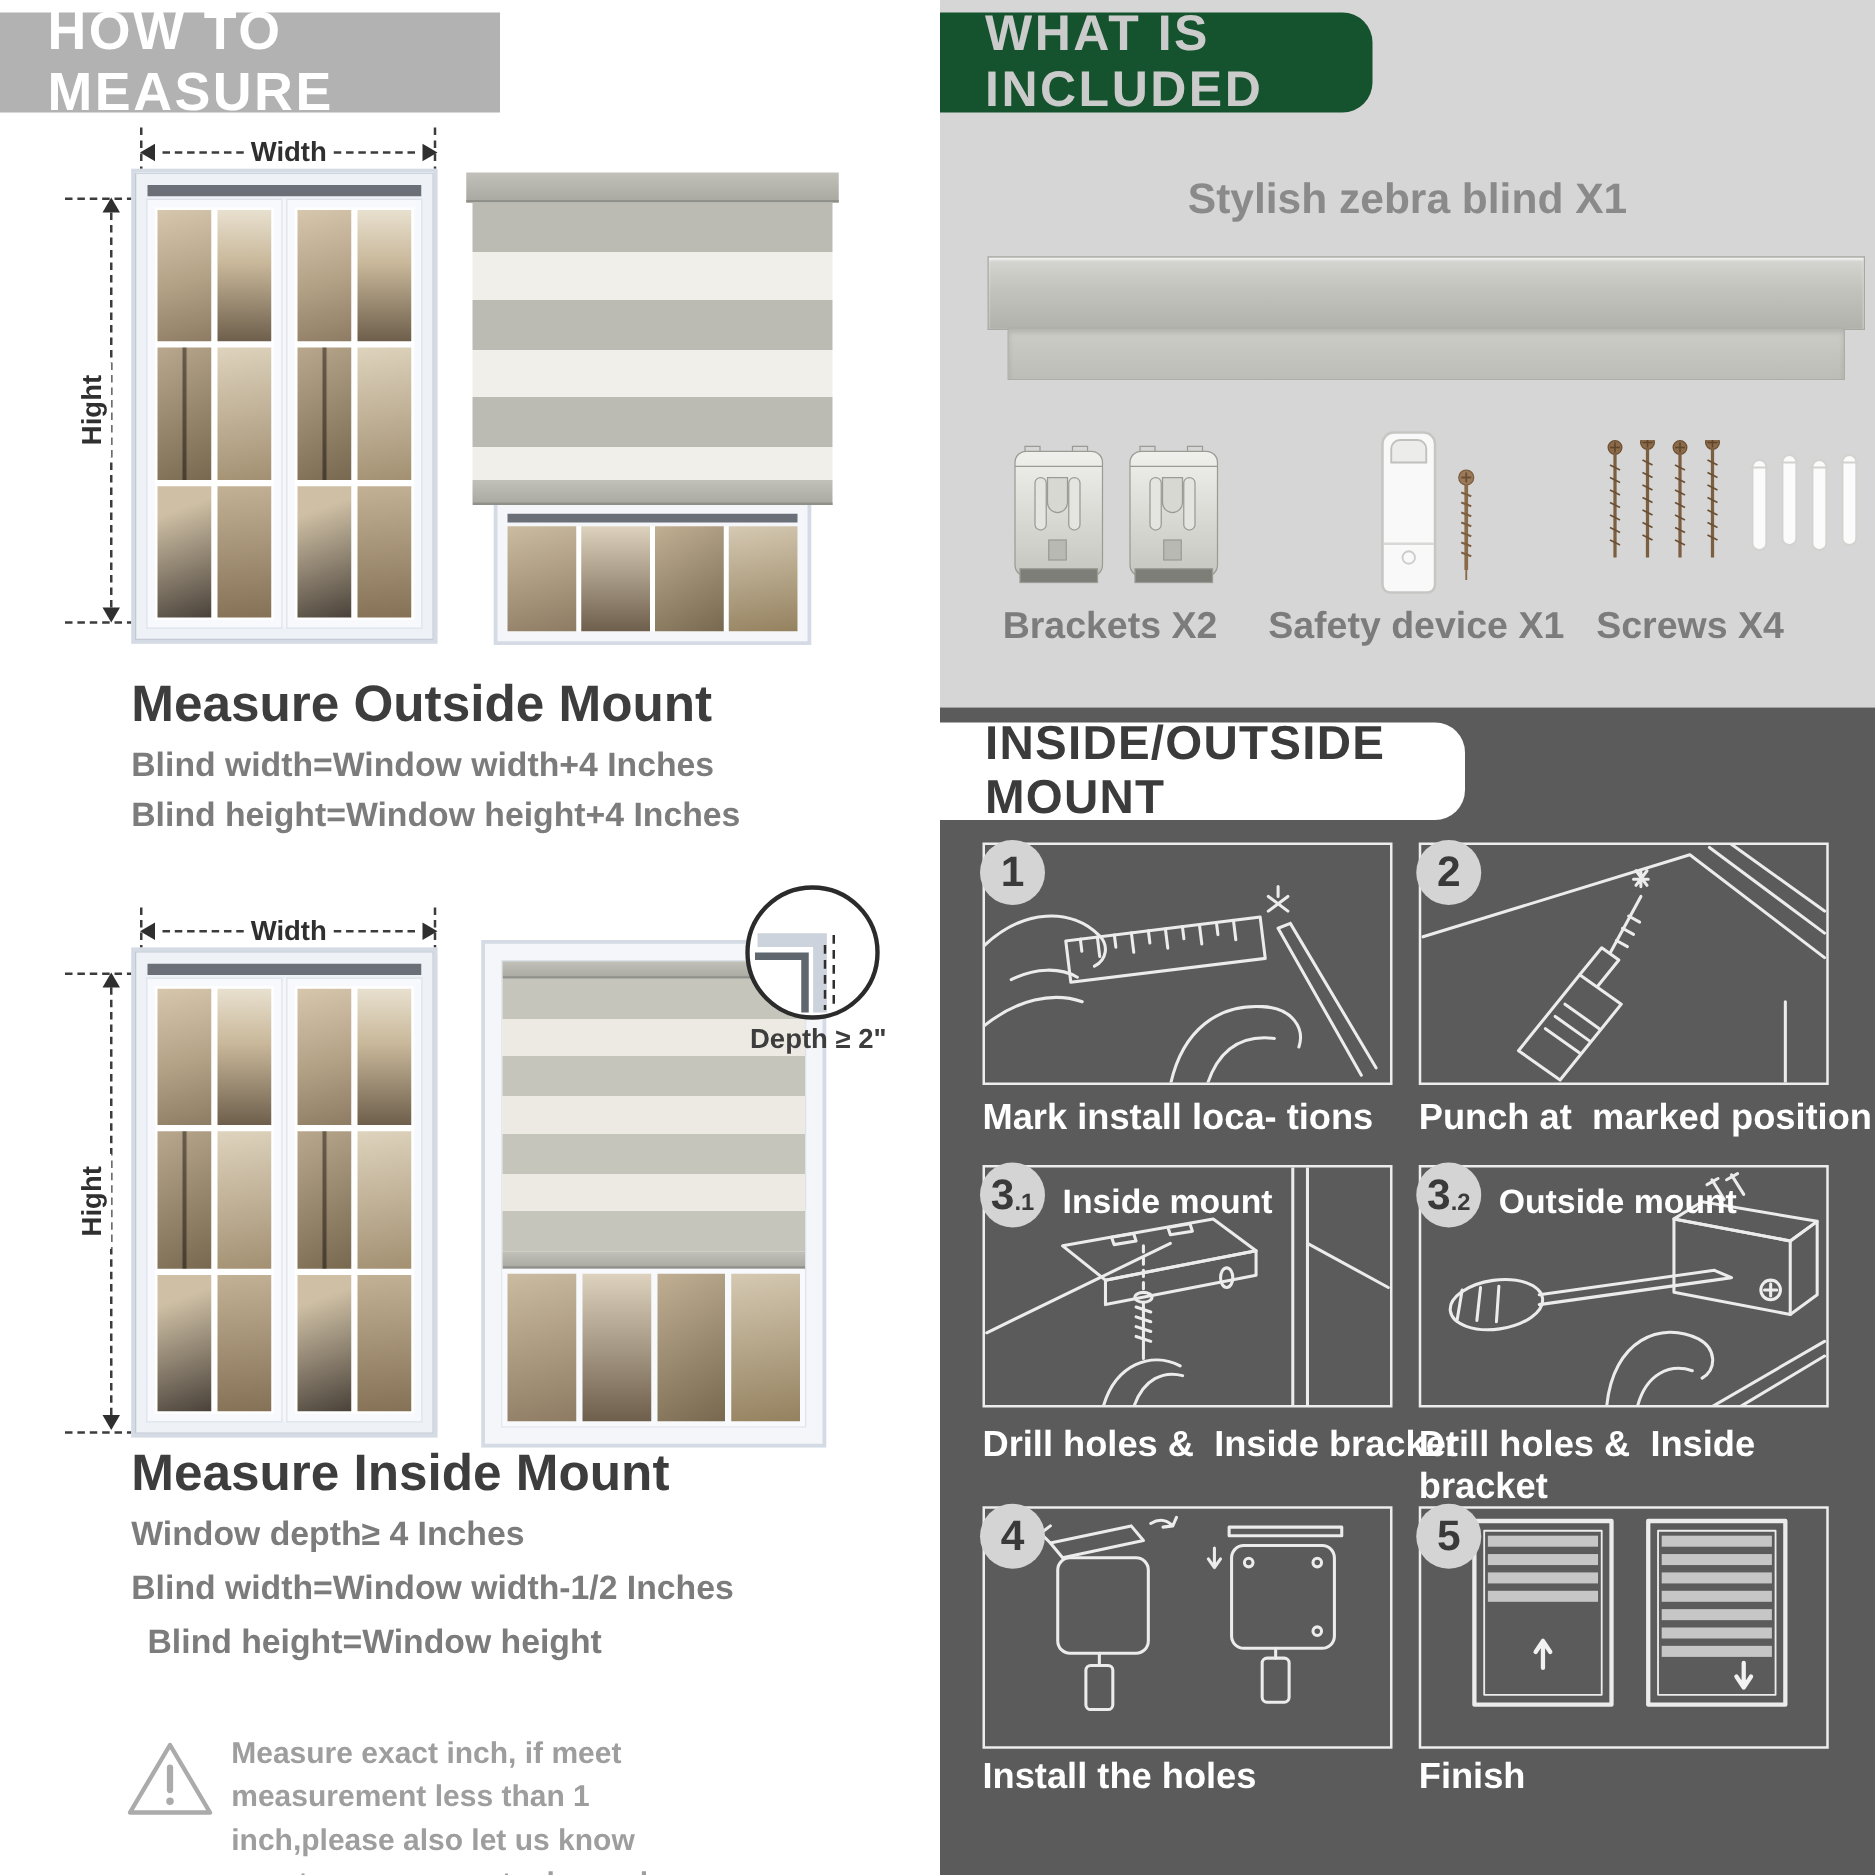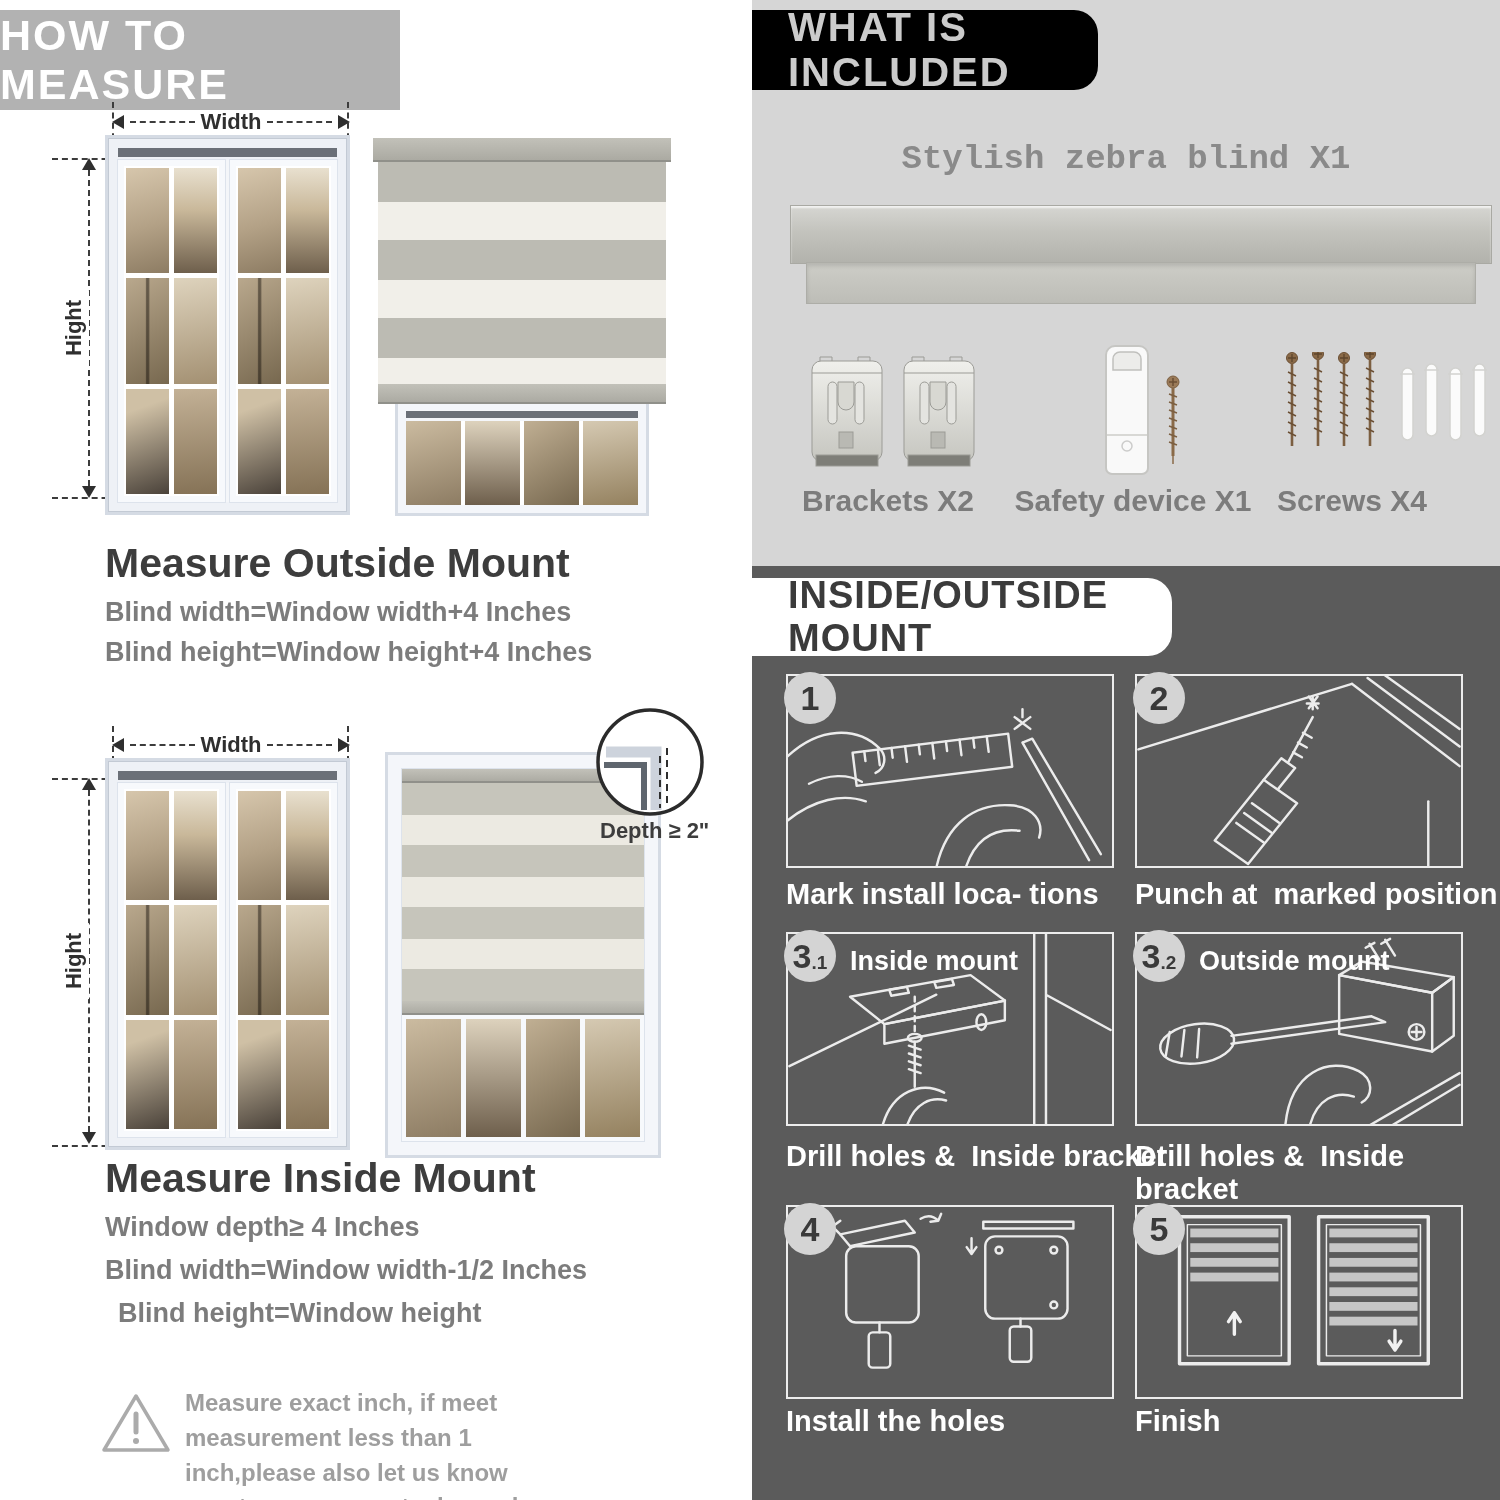--- a/index.html
+++ b/index.html
@@ -1,24 +1,24 @@
 <!DOCTYPE html>
 <html><head>
 <meta charset="utf-8">
 <style>
   html,body{margin:0;padding:0;background:#ffffff;}
   #stage{position:relative;width:1500px;height:1500px;overflow:hidden;background:#ffffff;
          font-family:"Liberation Sans","DejaVu Sans",sans-serif;}
   .abs{position:absolute;}
 
   
-  .hdr-left{left:0;top:10px;width:400px;height:100px;background:#b2b2b2;color:#ffffff;
+  .hdr-left{left:0;top:10px;width:400px;height:80px;background:#b2b2b2;color:#ffffff;
             font-size:43px;font-weight:bold;letter-spacing:2px;display:flex;align-items:center;
-            box-sizing:border-box;}
-  .hdr-included{left:752px;top:10px;width:346px;height:80px;background:#000000;color:#cbcbcb;
+            padding-left:38px;box-sizing:border-box;}
+  .hdr-included{left:752px;top:10px;width:346px;height:80px;background:#14532d;color:#cbcbcb;
             border-radius:0 24px 24px 0;font-size:40px;font-weight:bold;letter-spacing:2px;
             display:flex;align-items:center;padding-left:36px;box-sizing:border-box;}
   .hdr-mount{left:752px;top:578px;width:420px;height:78px;background:#ffffff;color:#3b3b3b;
             border-radius:0 24px 24px 0;font-size:38px;font-weight:bold;letter-spacing:1px;
             display:flex;align-items:center;padding-left:36px;box-sizing:border-box;}
 
   
   .panel-light{left:752px;top:0;width:748px;height:566px;background:#d6d6d6;}
   .panel-dark{left:752px;top:566px;width:748px;height:934px;background:#5b5b5b;}
 
@@ -56,21 +56,21 @@
   .miniwin .mpanes{display:flex;gap:4px;height:calc(100% - 10px);background:#ffffff;}
   .mpane{flex:1;background:linear-gradient(165deg,#cbbba0,#8d7c63);}
   .mpane:nth-child(2){background:linear-gradient(180deg,#ddd2bd,#6e5f4c);}
   .mpane:nth-child(3){background:linear-gradient(150deg,#c0af93,#77684f);}
   .mpane:nth-child(4){background:linear-gradient(170deg,#d5c9b2,#94815f);}
 
   
   .h-measure{color:#3d3d3d;font-size:41px;font-weight:bold;}
   .rule{color:#7c7c7c;font-size:27px;font-weight:bold;white-space:pre-wrap;}
   .warn-text{color:#9e9e9e;font-size:24px;font-weight:bold;line-height:1.45;}
-  .blind-label{color:#8a8a8a;font-size:34px;font-weight:bold;text-align:center;font-family:Liberation Mono, monospace;}
+  .blind-label{color:#8a8a8a;font-size:34px;font-weight:bold;text-align:center;}
   .item-label{color:#7c7c7c;font-size:30px;font-weight:bold;white-space:nowrap;transform:translateX(-50%);}
   .depth-label{color:#3d3d3d;font-size:22px;font-weight:bold;white-space:nowrap;}
 
   
   .step-panel{width:328px;height:194px;border:2.5px solid #ededed;box-sizing:border-box;background:#5b5b5b;}
   .badge{position:absolute;left:-4px;top:-4px;width:52px;height:52px;border-radius:50%;background:#d4d4d4;
          display:flex;align-items:center;justify-content:center;color:#3a3a3a;font-weight:bold;}
   .badge .b-main{font-size:34px;line-height:1;}
   .badge .b-sub{font-size:19px;line-height:1;margin-top:12px;}
   .step-caption{color:#ffffff;font-size:29px;font-weight:bold;white-space:pre-wrap;}

